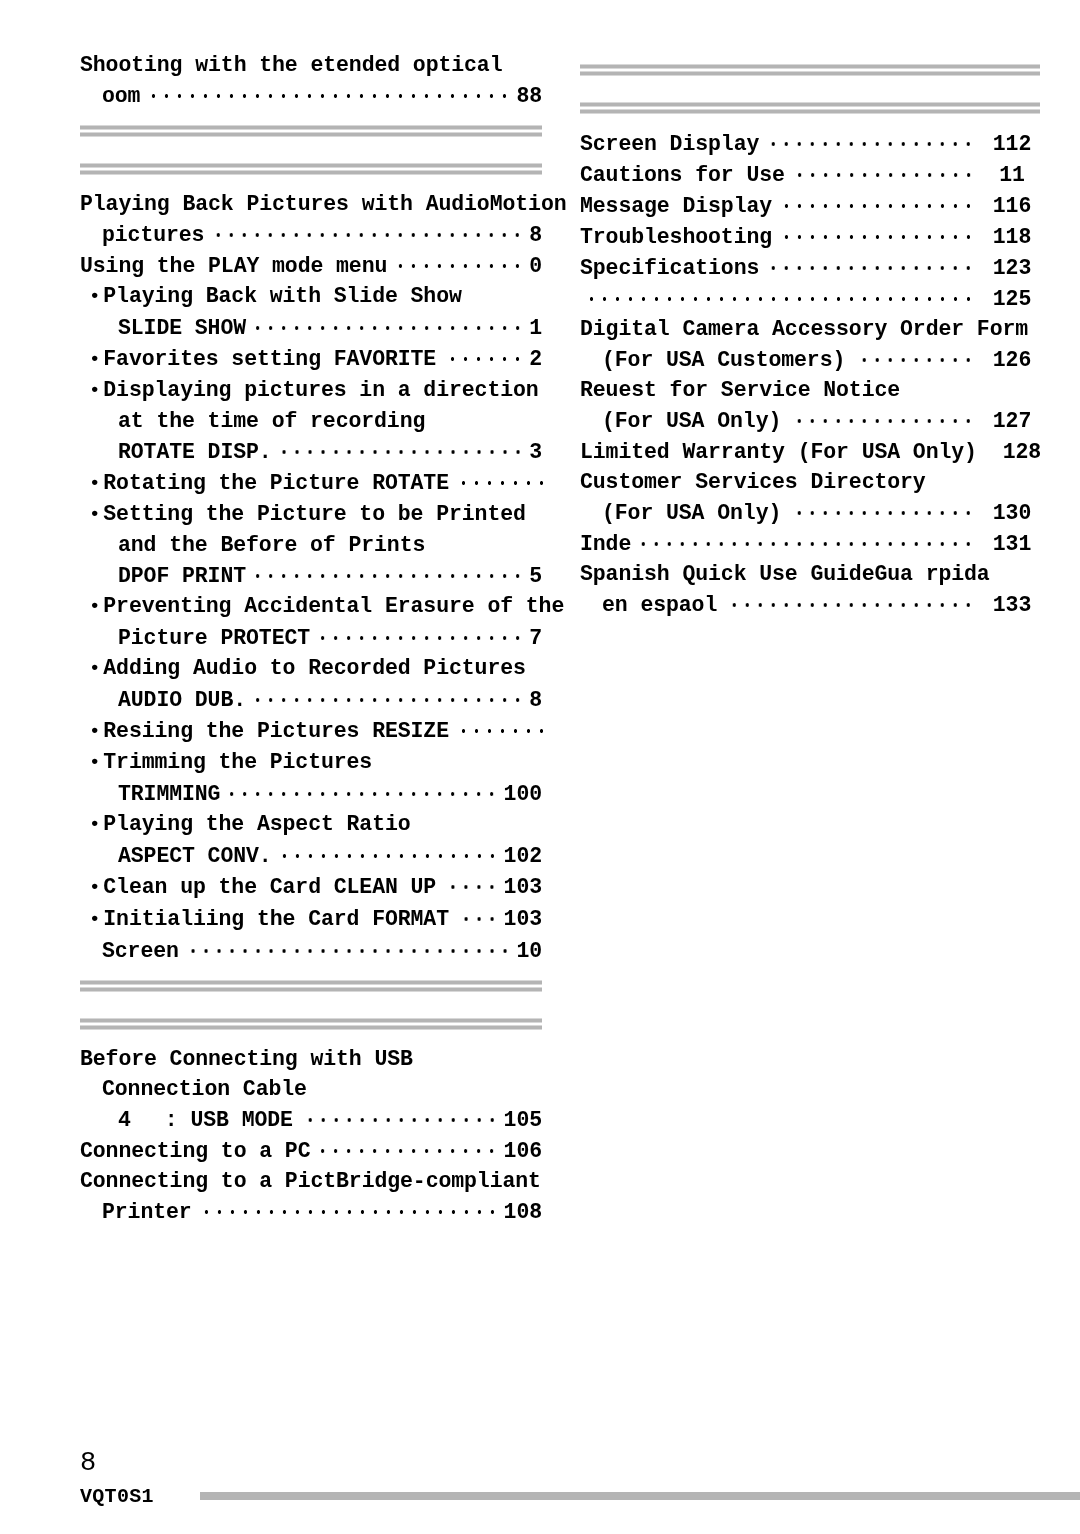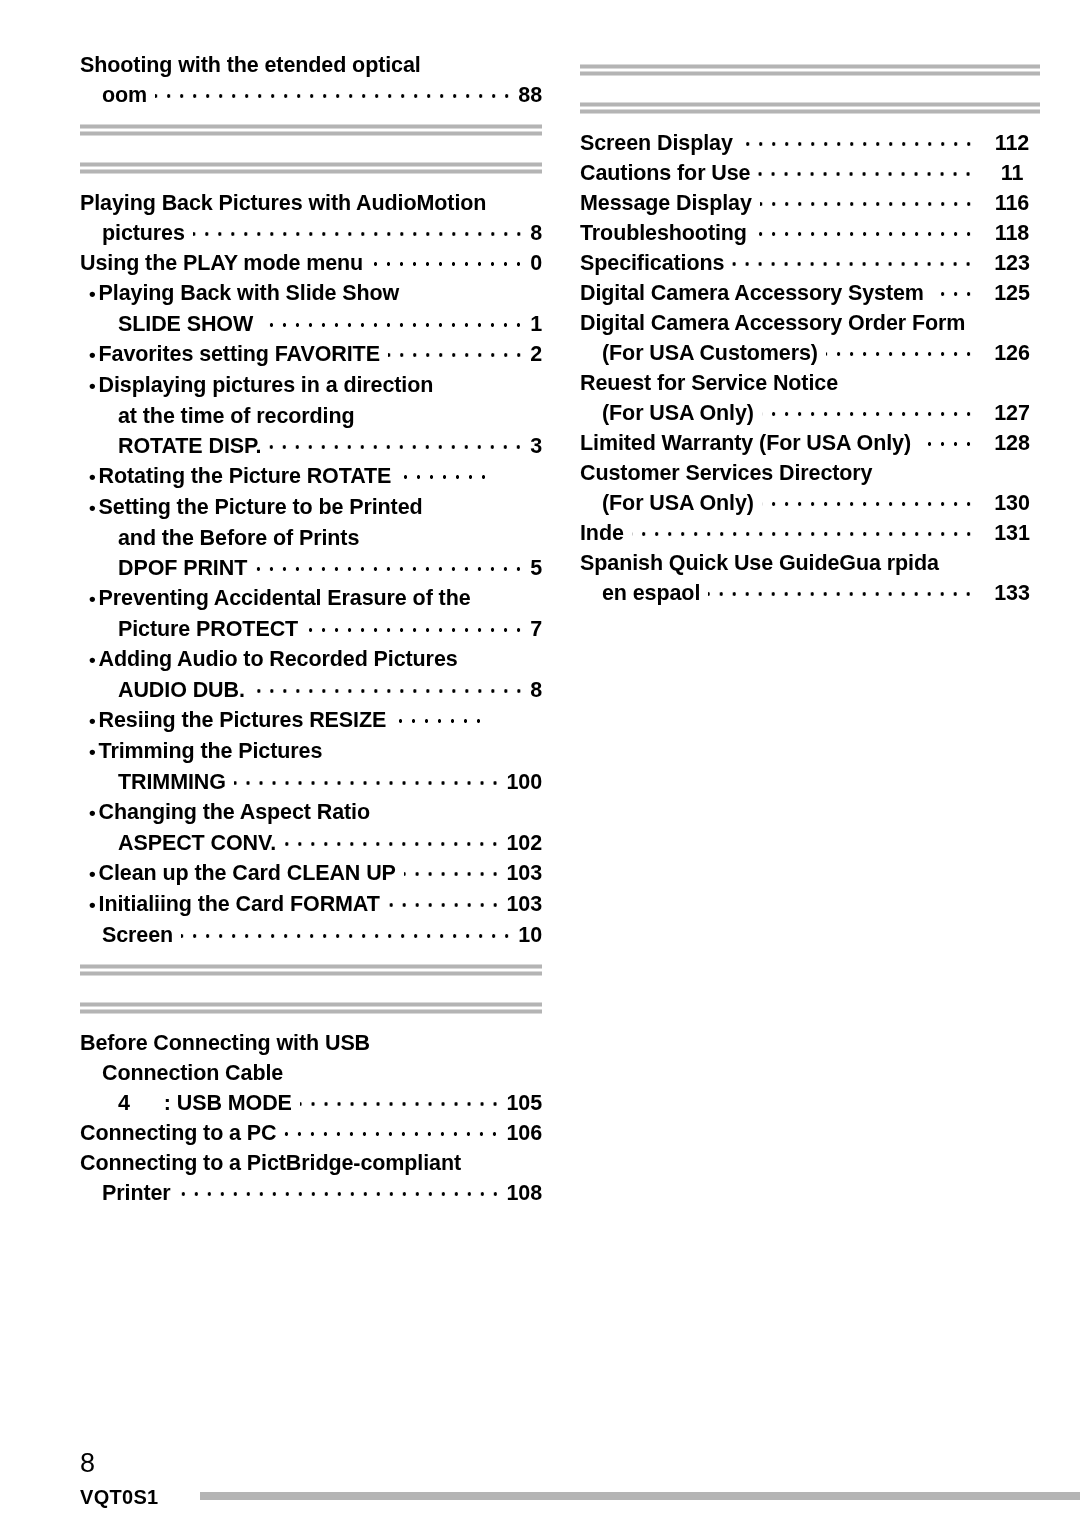--- a/index.html
+++ b/index.html
@@ -14,20 +14,21 @@
     font-family: "Liberation Sans", sans-serif;
     color: #000000;
     position: relative;
     overflow: hidden;
   }
 
   .page {
     position: relative;
     width: 1080px;
     height: 1534px;
+    font-family: Liberation Mono, monospace;
   }
 
   
   .col {
     position: absolute;
     top: 50px;
   }
   .col-left  { left: 80px;  width: 462px; }
   .col-right { left: 580px; width: 460px; }
 
@@ -264,21 +265,21 @@
       <span class="bul">•</span><span>Trimming the Pictures</span>
     </div>
 
     <div class="row bullet2">
       <span class="label">TRIMMING</span>
       <span class="lead"></span>
       <span class="pg">100</span>
     </div>
 
     <div class="entry bullet">
-      <span class="bul">•</span><span>Changing the Aspect Ratio</span>
+      <span class="bul">•</span><span>Playing the Aspect Ratio</span>
     </div>
 
     <div class="row bullet2">
       <span class="label">ASPECT CONV.</span>
       <span class="lead"></span>
       <span class="pg">102</span>
     </div>
 
     <div class="row bullet">
       <span class="bul">•</span>
@@ -378,21 +379,20 @@
       <span class="pg">118</span>
     </div>
 
     <div class="row">
       <span class="label">Specifications</span>
       <span class="lead"></span>
       <span class="pg">123</span>
     </div>
 
     <div class="row">
-      <span class="label">Digital Camera Accessory System</span>
       <span class="lead"></span>
       <span class="pg">125</span>
     </div>
 
     <div class="entry">Digital Camera Accessory Order Form</div>
 
     <div class="row sub">
       <span class="label">(For USA Customers)</span>
       <span class="lead"></span>
       <span class="pg">126</span>

